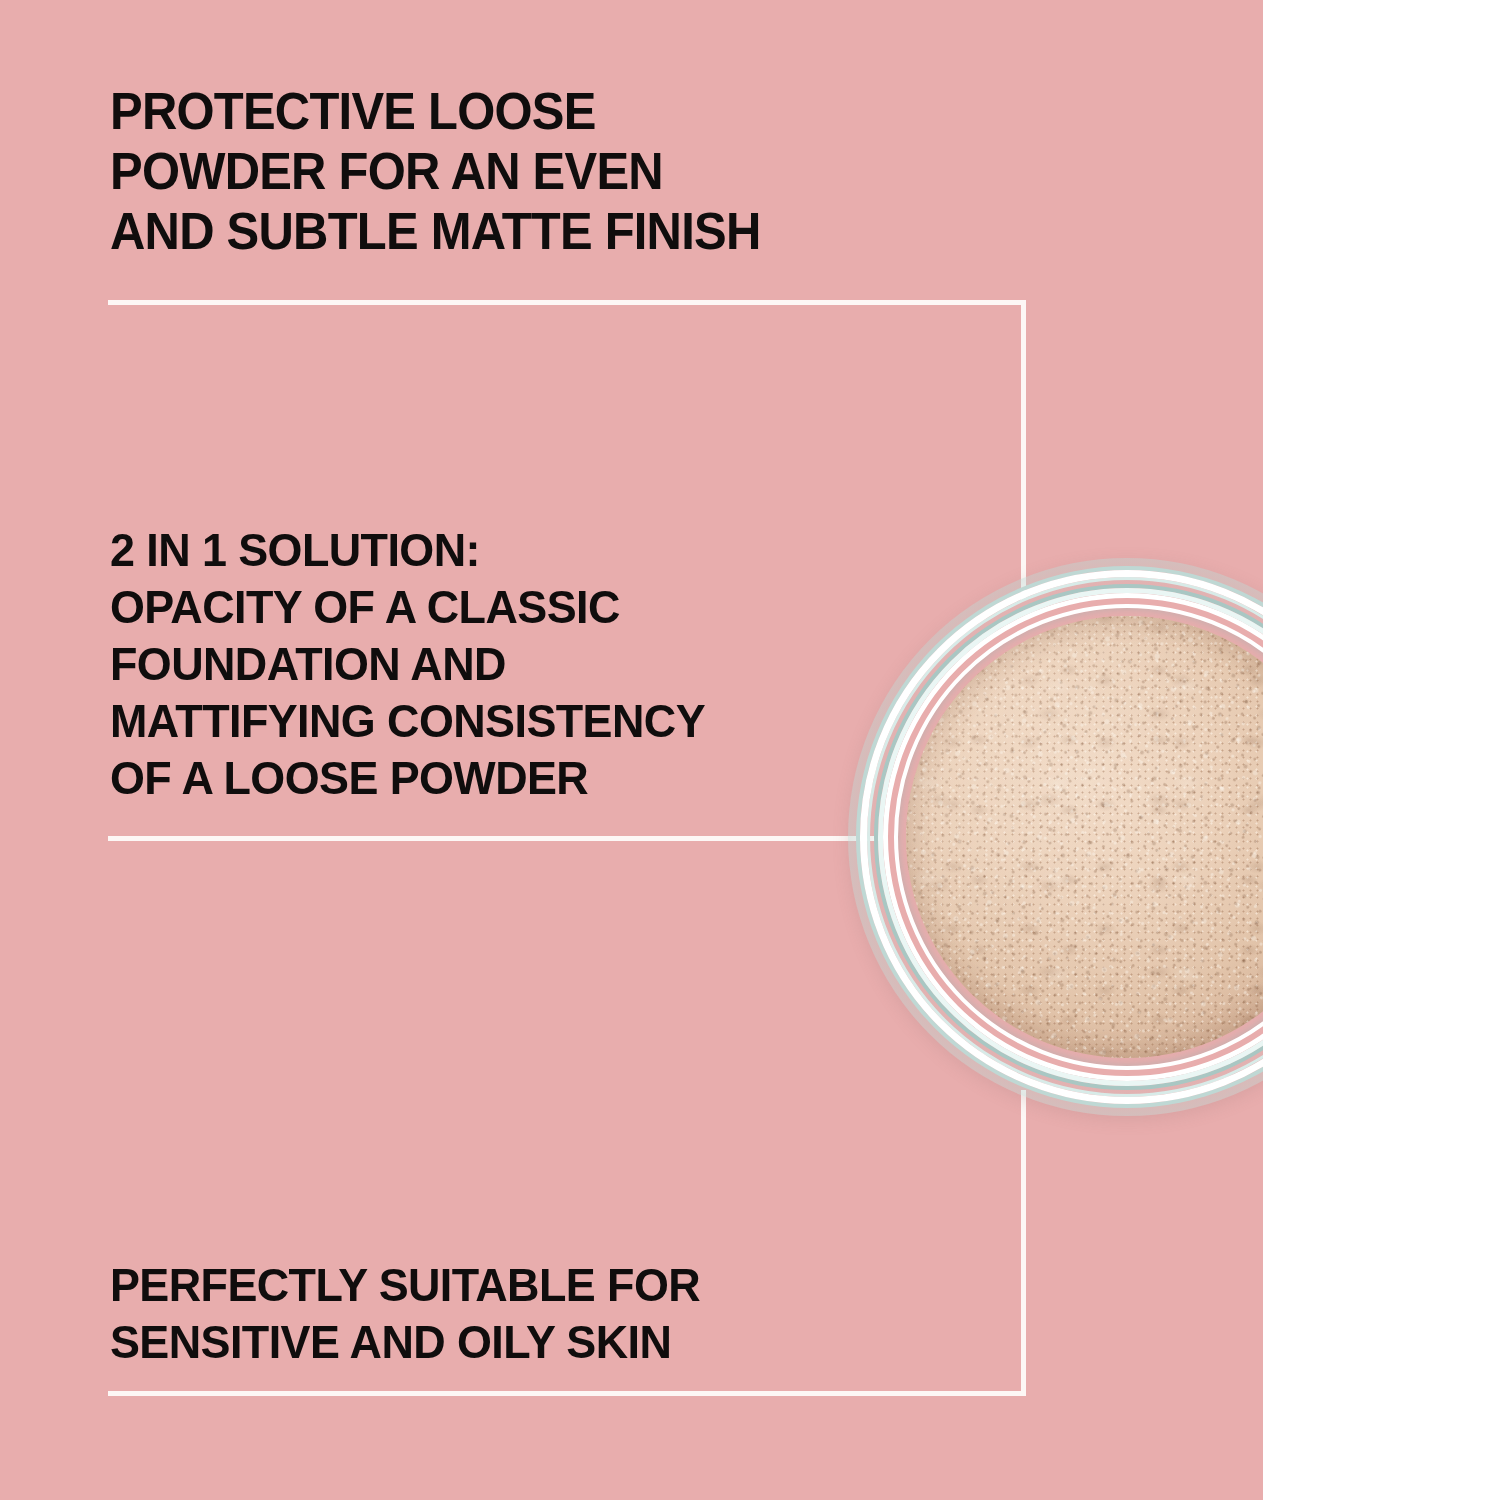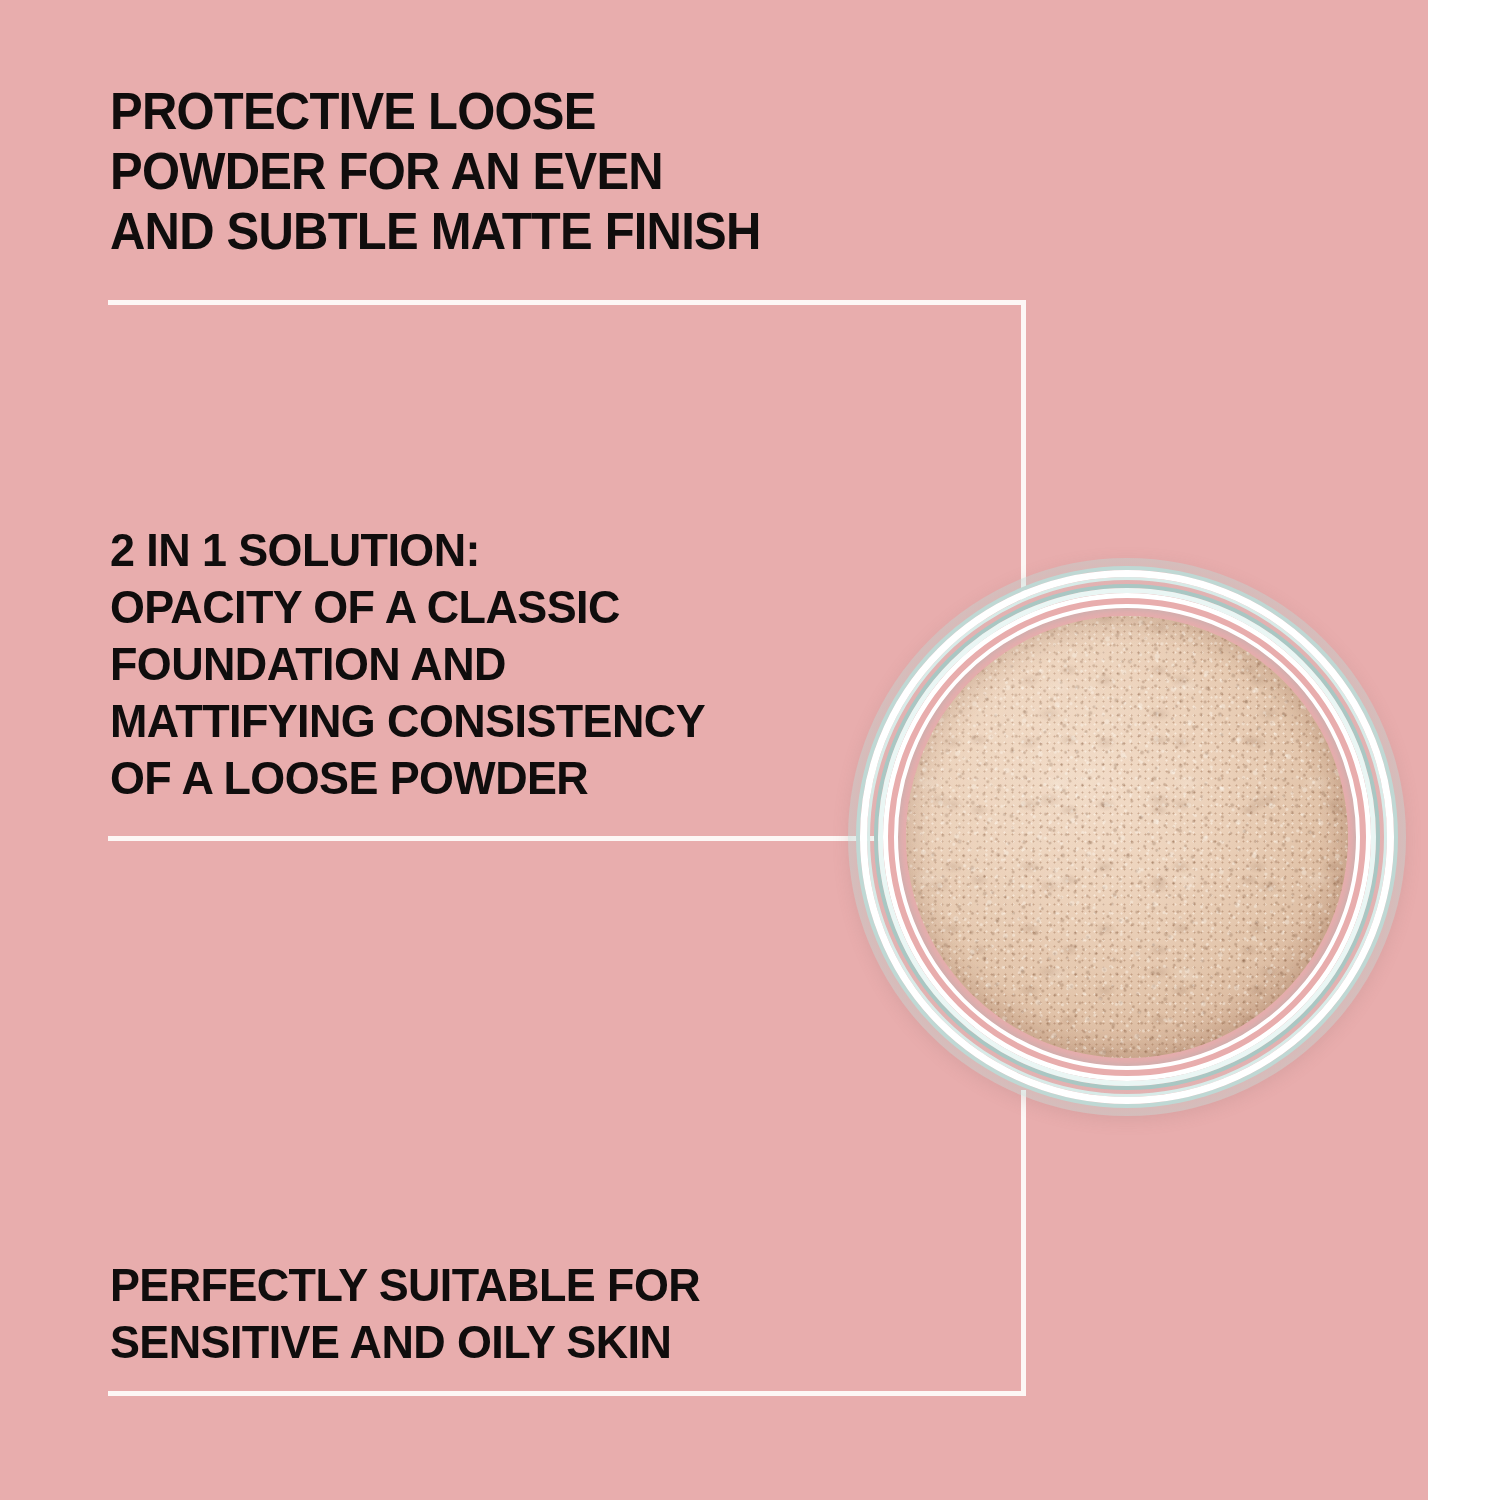--- a/index.html
+++ b/index.html
@@ -2,21 +2,21 @@
 <html><head>
 <meta charset="utf-8">
 <style>
   html, body {
     margin: 0;
     padding: 0;
     background: #ffffff;
   }
   #stage {
     position: relative;
-    width: 1428px;
+    width: 1263px;
     height: 1500px;
     overflow: hidden;
     font-family: "Liberation Sans", sans-serif;
   }
   .bg {
     position: absolute;
     inset: 0;
     background: #e8adad;
   }
 

